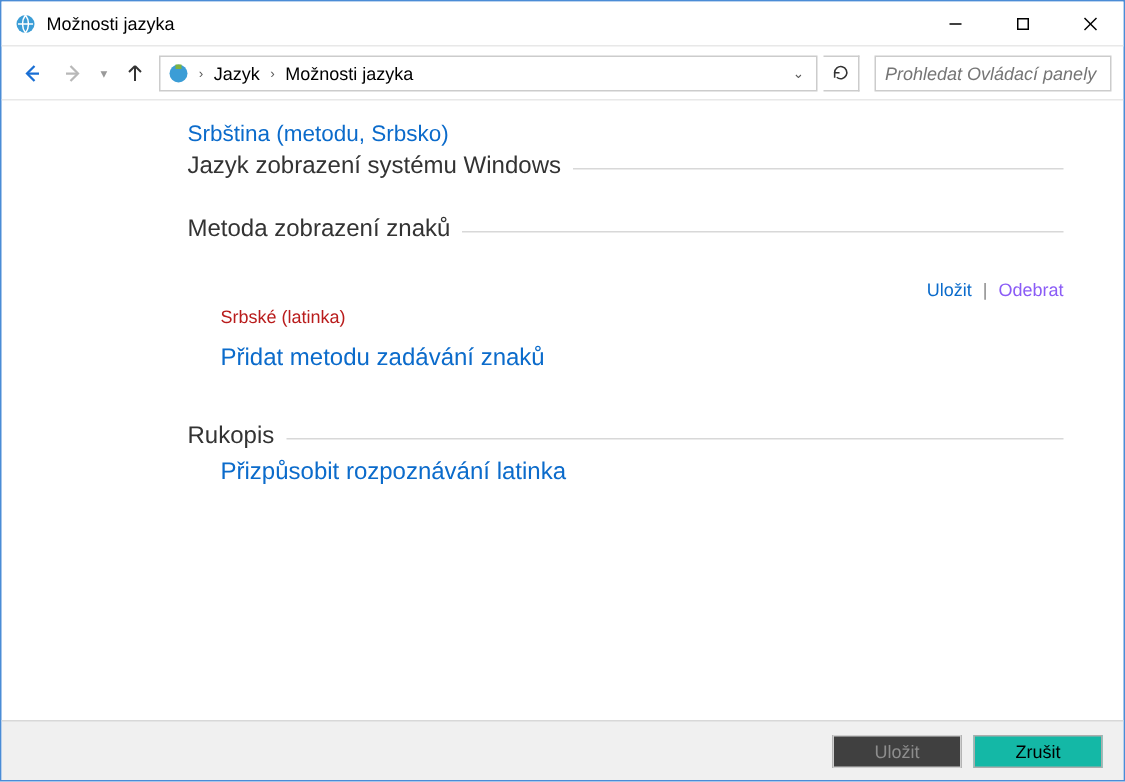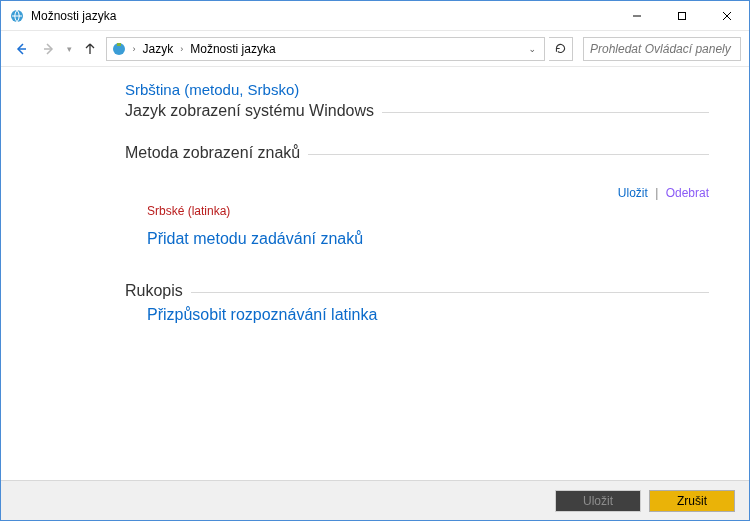--- a/index.html
+++ b/index.html
@@ -140,21 +140,21 @@
     height: 40px;
     border-top:1px solid #d8d8d8;
     background:#f0f0f0;
     display:flex; align-items:center; justify-content:flex-end;
     padding: 0 14px;
     gap: 8px;
   }
   .footer button {
     min-width: 86px; height: 22px;
     border:1px solid #adadad;
-    background:#eab308;
+    background:#14b8a6;
     font-family: inherit; font-size:12px;
     cursor: default;
   }
   .footer button:disabled {
     color:#8d8d8d; background:#404040; border-color:#cfcfcf;
   }
 </style>
 </head>
 <body>
 

